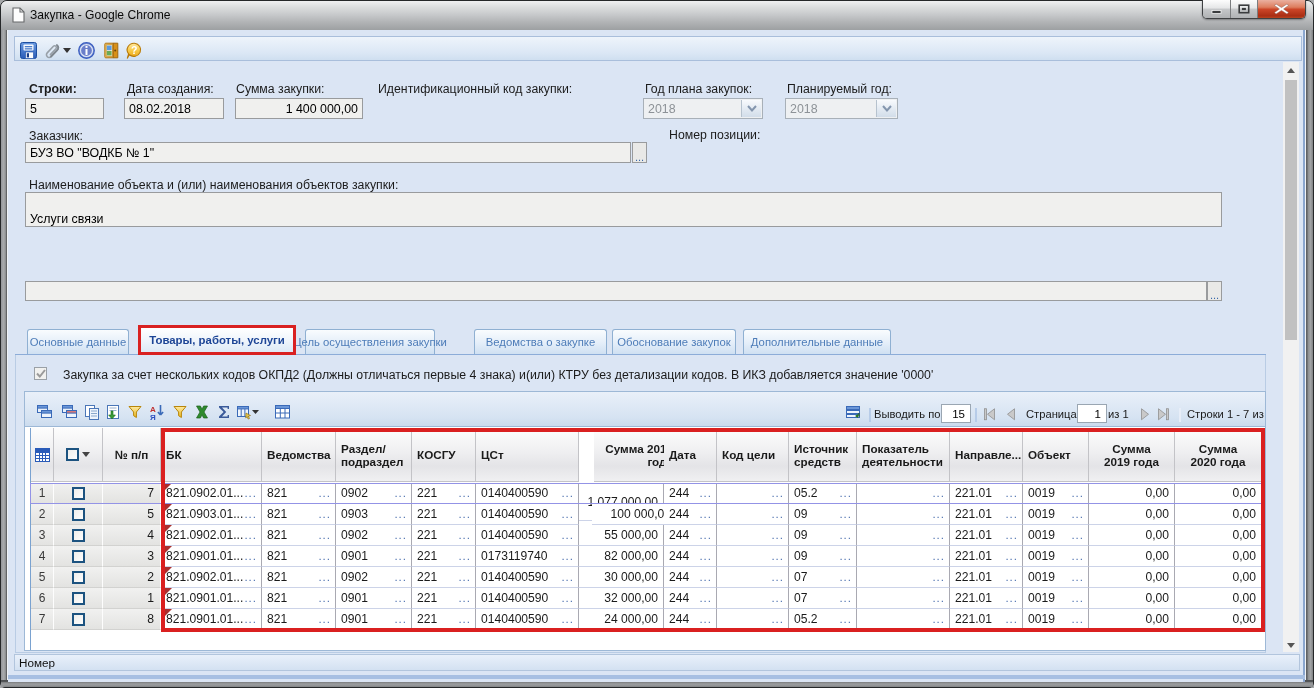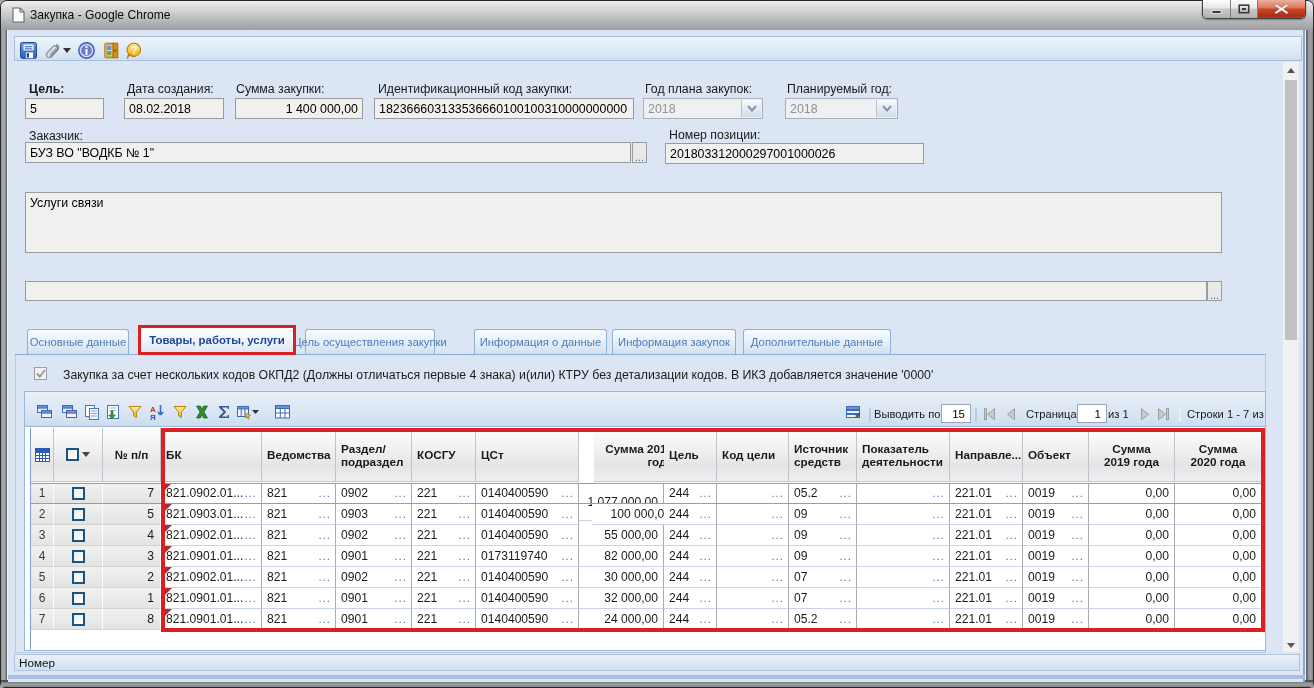--- a/index.html
+++ b/index.html
@@ -163,60 +163,59 @@
 <circle cx="12.2" cy="8.5" r="1" fill="#6a4408"></circle>
 </svg>
     </div>
     <div class="micon" style="left:117px">
       <svg width="18" height="18" viewBox="0 0 18 18">
 <path d="M9.5 1.2 a6.9 6.6 0 1 1 -5.2 11.6 L2.2 16.6 L3.6 11.8 A6.9 6.6 0 0 1 9.5 1.2 z" fill="url(#ghelp)" stroke="#b87a08" stroke-width="1.1"></path>
 <text x="9.3" y="12.2" font-size="10.5" font-weight="bold" font-family="Liberation Sans" fill="#ffffff" text-anchor="middle">?</text>
 </svg>
     </div>
 
-<div class="lab b" style="left:21px;top:52px">Цель:</div>
+<div class="lab b" style="left:21px;top:52px">Строки:</div>
 <div class="lab" style="left:119px;top:52px">Дата создания:</div>
 <div class="lab" style="left:228px;top:52px">Сумма закупки:</div>
 <div class="lab" style="left:370px;top:52px">Идентификационный код закупки:</div>
 <div class="lab" style="left:637px;top:52px">Год плана закупок:</div>
 <div class="lab" style="left:779px;top:52px">Планируемый год:</div>
 <div class="inp" style="left:17px;top:68px;width:79px;height:21px">5</div>
 <div class="inp" style="left:116px;top:68px;width:100px;height:21px">08.02.2018</div>
 <div class="inp rt" style="left:227px;top:68px;width:128px;height:21px">1 400 000,00</div>
-<div class="inp" style="left:366px;top:68px;width:260px;height:21px">182366603133536660100100310000000000</div>
 <div class="inp gray" style="left:635px;top:68px;width:120px;height:21px">2018<span class="combo-btn">
         <svg width="10" height="7" viewBox="0 0 10 7">
           <path d="M1 1 L5 5.5 L9 1" fill="none" stroke="#8496ae" stroke-width="2"></path>
         </svg>
       </span></div>
 <div class="inp gray" style="left:777px;top:68px;width:113px;height:21px">2018<span class="combo-btn">
         <svg width="10" height="7" viewBox="0 0 10 7">
           <path d="M1 1 L5 5.5 L9 1" fill="none" stroke="#8496ae" stroke-width="2"></path>
         </svg>
       </span></div>
 
 <div class="lab" style="left:21px;top:99px">Заказчик:</div>
 <div class="lab" style="left:661px;top:98px">Номер позиции:</div>
 <div class="inp" style="left:17px;top:112px;width:606px;height:21px">БУЗ ВО "ВОДКБ № 1"</div>
 <div class="dotbtn" style="left:624px;top:112px;width:15px;height:21px">...</div>
-<div class="inp" style="left:657px;top:113px;width:259px;height:21px">201803312000297001000026</div>
-
-<div class="inp" style="left:17px;top:162px;width:1197px;height:61px;align-items:flex-start;padding-top:3px">Услуги связи</div>
+
+<div class="lab" style="left:21px;top:148px">Наименование объекта и (или) наименования объектов закупки:</div>
+<div class="inp" style="left:17px;top:162px;width:1197px;height:35px;align-items:flex-start;padding-top:19px">Услуги связи</div>
 
 <div class="inp" style="left:17px;top:251px;width:1182px;height:20px"></div>
 <div class="dotbtn" style="left:1199px;top:251px;width:15px;height:20px">...</div>
 </div>
 
 <div class="tab" style="left:27px;width:102px">Основные данные</div>
 <div id="tabline"></div>
 <div id="tabpanel"></div>
 <div id="redtab">Товары, работы, услуги</div>
 <div class="tab" style="left:305px;width:130px">Цель осуществления закупки</div>
-<div class="tab" style="left:474px;width:133px">Информация о данные</div>
-<div class="tab" style="left:612px;width:124px">Информация закупок</div>
+<div class="tab" style="left:474px;width:133px">Ведомства о закупке</div>
+<div class="tab" style="left:612px;width:124px">Обоснование закупок</div>
 <div class="tab" style="left:743px;width:148px">Дополнительные данные</div>
 
 <div class="gcb" style="left:34px;top:367px">
     <svg width="10" height="9" viewBox="0 0 10 9">
       <path d="M1 4.5 L3.8 7.5 L9 1" fill="none" stroke="#9a9a9a" stroke-width="2"></path>
     </svg>
   </div>
 <div class="lab" style="left:63px;top:368px">Закупка за счет нескольких кодов ОКПД2 (Должны отличаться первые 4 знака) и(или) КТРУ без детализации кодов. В ИКЗ добавляется значение '0000'</div>
 
 <div id="tpanel"></div>
@@ -373,21 +372,21 @@
   </div>
 <div class="hc cen" style="left:103px;top:428px;width:58px;height:54px">№ п/п</div>
 <div class="hc " style="left:161px;top:428px;width:101px;height:54px">БК</div>
 <div class="hc " style="left:262px;top:428px;width:74px;height:54px">Ведомства</div>
 <div class="hc " style="left:336px;top:428px;width:76px;height:54px">Раздел/<br>подраздел</div>
 <div class="hc " style="left:412px;top:428px;width:64px;height:54px">КОСГУ</div>
 <div class="hc " style="left:476px;top:428px;width:103px;height:54px">ЦСт</div>
 <div class="hc rt" style="left:594px;top:428px;width:85px;height:54px">
     <span style="text-align:right;width:100%">Сумма 2018<br>года</span>
   </div>
-<div class="hc " style="left:664px;top:428px;width:53px;height:54px">Цель</div>
+<div class="hc " style="left:664px;top:428px;width:53px;height:54px">Дата</div>
 <div class="hc " style="left:717px;top:428px;width:72px;height:54px">Код цели</div>
 <div class="hc " style="left:789px;top:428px;width:68px;height:54px">Источник<br>средств</div>
 <div class="hc " style="left:857px;top:428px;width:93px;height:54px">Показатель<br>деятельности</div>
 <div class="hc " style="left:950px;top:428px;width:73px;height:54px">Направле...</div>
 <div class="hc " style="left:1023px;top:428px;width:66px;height:54px">Объект</div>
 <div class="hc cen" style="left:1089px;top:428px;width:86px;height:54px">
     <span style="text-align:center;width:100%">Сумма<br>2019 года</span>
   </div>
 <div class="hc cen" style="left:1175px;top:428px;width:87px;height:54px">
     <span style="text-align:center;width:100%">Сумма<br>2020 года</span>

